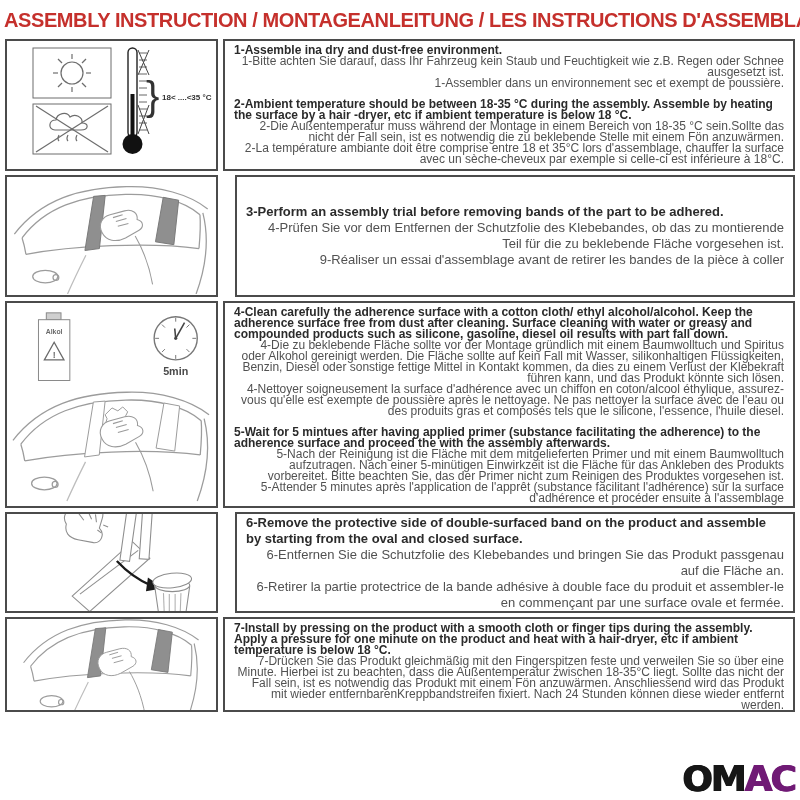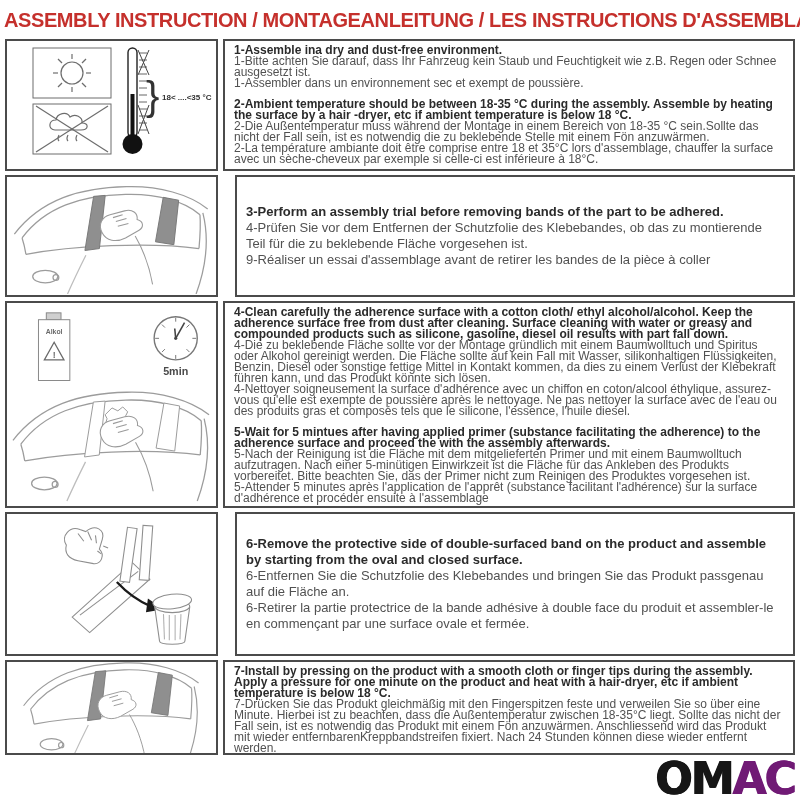--- a/index.html
+++ b/index.html
@@ -9,23 +9,23 @@
   .grid{display:flex;flex-direction:column;gap:4px;padding:0 5px;}
   .row{display:flex;gap:5px;}
   .cell{border:2px solid #4b4b4b;background:#fff;box-sizing:border-box;overflow:hidden;}
   .cell.left{width:213px;flex:none;display:flex;align-items:center;justify-content:center;}
   .cell.right{flex:1;padding:4px 9px;}
   .cell.right.vcenter{display:flex;flex-direction:column;justify-content:center;margin-left:12px;}
   .small-text p{font-size:12px;line-height:11px;margin:0;}
   .small-text .sec + .sec{margin-top:10px;}
   .large-text p{font-size:13px;line-height:16px;margin:0;}
   p.en{font-weight:bold;color:#2b2b2b;}
-  p.de,p.fr{font-weight:normal;color:#515151;}
+  p.de,p.fr{font-weight:normal;color:#515151;text-align:right;}
   .footer-logo{position:absolute;top:747px;right:5px;height:46px;display:flex;align-items:center;background:#fff;padding-left:14px;}
-  .logo-text{font-family:"DejaVu Sans",sans-serif;font-weight:bold;font-size:44px;letter-spacing:-2px;line-height:1;
+  .logo-text{font-family:"DejaVu Sans",sans-serif;font-weight:bold;font-size:36px;letter-spacing:-2px;line-height:1;
              text-shadow:0.6px 0 0 currentColor,-0.6px 0 0 currentColor;text-align:center;}
   .logo-black{color:#161616;}
   .logo-red{color:#701a75;}
   svg text{font-family:"Liberation Sans",sans-serif;}
 </style>
 </head>
 <body>
 
 <div class="page">
 
@@ -188,21 +188,21 @@
           <p class="fr">4-Nettoyer soigneusement la surface d'adhérence avec un chiffon en coton/alcool éthylique, assurez-vous qu'elle est exempte de poussière après le nettoyage. Ne pas nettoyer la surface avec de l'eau ou des produits gras et composés tels que le silicone, l'essence, l'huile diesel.</p>
         </div>
         <div class="sec">
           <p class="en">5-Wait for 5 mintues after having applied primer (substance facilitating the adherence) to the adherence surface and proceed the with the assembly afterwards.</p>
           <p class="de">5-Nach der Reinigung ist die Fläche mit dem mitgelieferten Primer und mit einem Baumwolltuch aufzutragen. Nach einer 5-minütigen Einwirkzeit ist die Fläche für das Ankleben des Produkts vorbereitet. Bitte beachten Sie, das der Primer nicht zum Reinigen des Produktes vorgesehen ist.</p>
           <p class="fr">5-Attender 5 minutes après l'application de l'apprêt (substance facilitant l'adhérence) sur la surface d'adhérence et procéder ensuite à l'assemblage</p>
         </div>
       </div>
     </section>
 
-    <section class="row" style="height:144px">
+    <section class="row" style="height:101px">
       <div class="cell left">
         <svg viewBox="0 0 209 140" width="209" height="136">
           <g fill="#fff" stroke="#8e8e8e" stroke-width="1.1">
             <polygon points="64,104 126,48 144,65 82,120"></polygon>
             <line x1="72" y1="102" x2="132" y2="57"></line>
             <rect x="117" y="12" width="10" height="56" transform="rotate(8 122 40)"></rect>
             <rect x="135" y="10" width="10" height="56" transform="rotate(4 140 38)"></rect>
             <path d="M58 30 C 52 20, 62 10, 72 14 L 78 16 C 88 8, 98 14, 95 24 L 92 34 C 98 40, 94 50, 86 49 L 70 46 C 60 44, 56 38, 58 30 Z"></path>
             <path d="M70 18 L 76 26 M80 16 L 84 25 M88 20 L 89 28" fill="none"></path>
             <path d="M90 36 l4 3 M96 31 l5 2" fill="none"></path>

